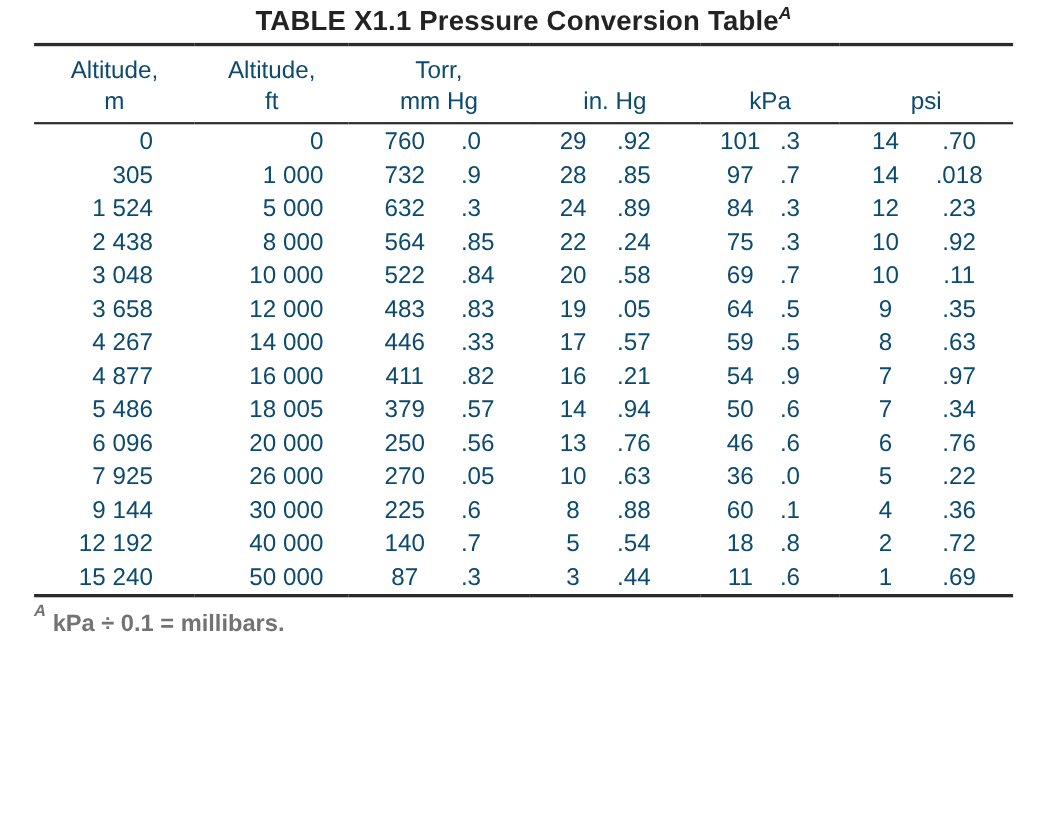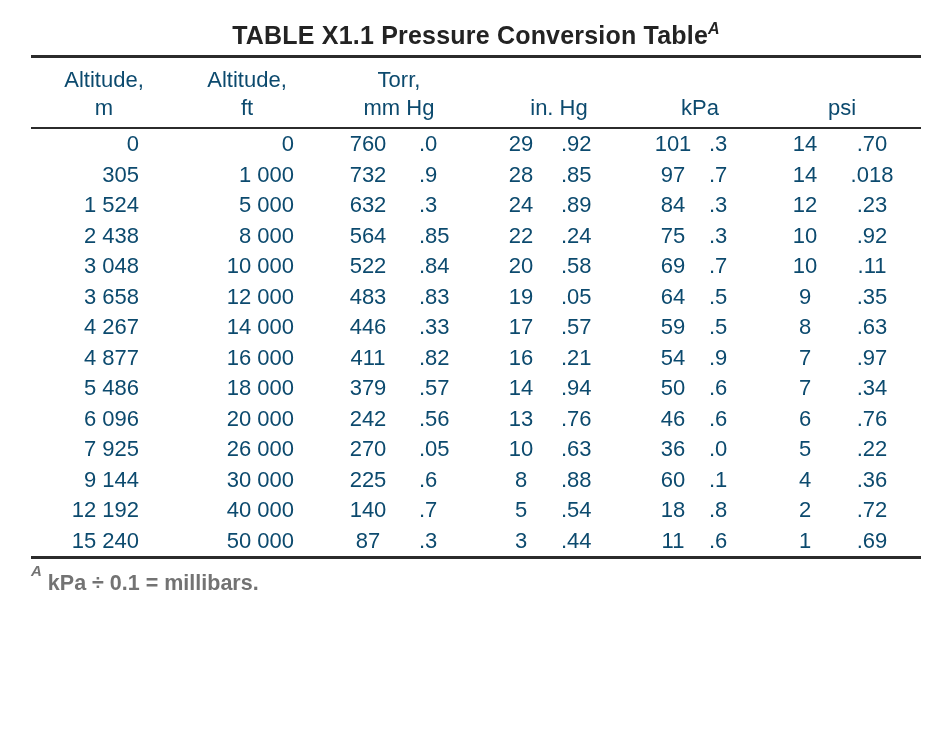--- a/index.html
+++ b/index.html
@@ -15,21 +15,21 @@
     color: #272727;
     overflow: hidden;
     font-family: "Liberation Sans", sans-serif;
   }
   .content {
     padding-left: 31px;
     width: 890px;
   }
   
   .doc-title {
-    padding-top: 20px;
+    padding-top: 4px;
     text-align: center;
     font-family: "Liberation Sans", sans-serif;
     font-weight: bold;
     font-size: 25px;
     line-height: 30px;
     color: #232323;
     letter-spacing: 0.2px;
   }
   .doc-title sup {
     font-style: italic;
@@ -388,21 +388,21 @@
             </td>
             <td class="c5 num">
               <div>
                 <span class="int">7</span>
                 <span class="frac">.97</span>
               </div>
             </td>
           </tr>
           <tr>
             <td class="c0">5 486</td>
-            <td class="c1">18 000</td>
+            <td class="c1">18 005</td>
             <td class="c2 num">
               <div>
                 <span class="int">379</span>
                 <span class="frac">.57</span>
               </div>
             </td>
             <td class="c3 num">
               <div>
                 <span class="int">14</span>
                 <span class="frac">.94</span>
@@ -419,21 +419,21 @@
                 <span class="int">7</span>
                 <span class="frac">.34</span>
               </div>
             </td>
           </tr>
           <tr>
             <td class="c0">6 096</td>
             <td class="c1">20 000</td>
             <td class="c2 num">
               <div>
-                <span class="int">242</span>
+                <span class="int">250</span>
                 <span class="frac">.56</span>
               </div>
             </td>
             <td class="c3 num">
               <div>
                 <span class="int">13</span>
                 <span class="frac">.76</span>
               </div>
             </td>
             <td class="c4 num">

